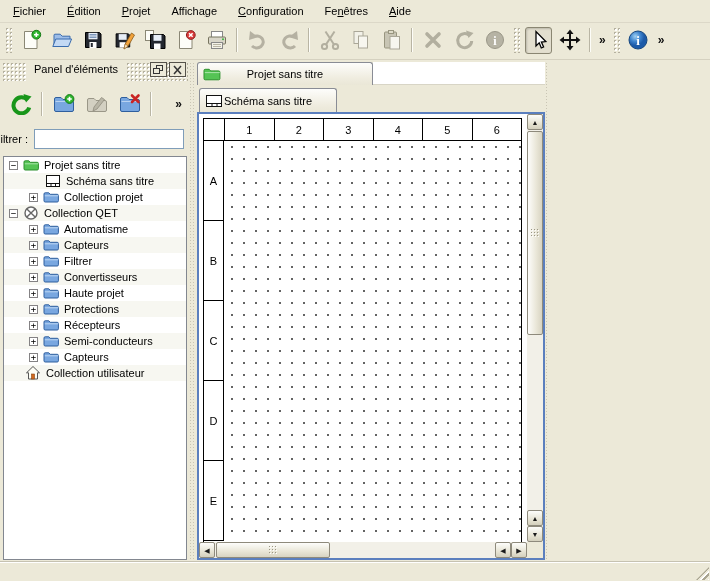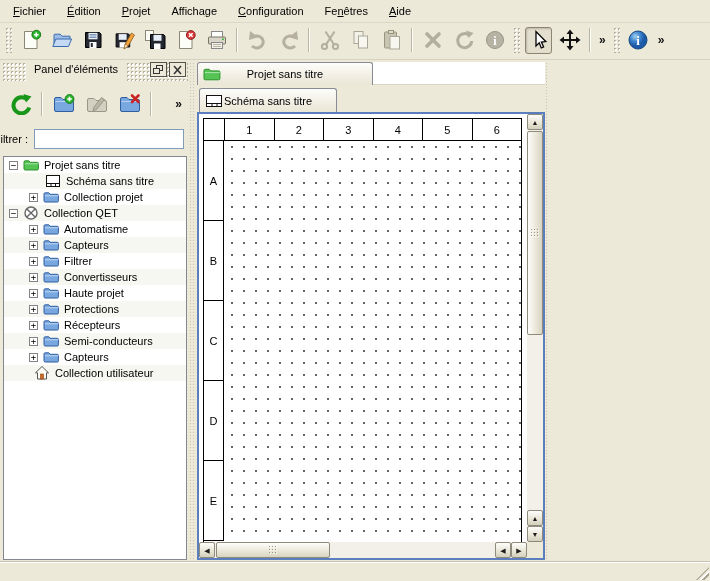--- a/index.html
+++ b/index.html
@@ -475,21 +475,21 @@
           <span class="tlabel">Semi-conducteurs</span>
         </div>
         <div class="tree-row" style="padding-left: 25px;">
           <span class="exp">+</span>
           <span class="ticon"><svg viewBox="0 0 16 16">
               <path d="M1 5 q0-1.2 1.2-1.2 h3.6 l1.4 1.5 h7 q1.2 0 1.2 1.2 v5.3 q0 1.2-1.2 1.2 h-12 q-1.2 0-1.2-1.2 z" fill="#79a7e0" stroke="#2f5f9e"></path>
               <path d="M1.8 6.8 h13.4" stroke="#bdd6f3"></path>
             </svg></span>
           <span class="tlabel">Capteurs</span>
         </div>
-        <div class="tree-row alt" style="padding-left: 14px;">
+        <div class="tree-row alt" style="padding-left: 5px;">
           <span class="exp-spacer"></span>
           <span class="ticon"><svg viewBox="0 0 16 16">
               <path d="M8 1.5 L1.5 7.8 h2 v6.2 h9 v-6.2 h2 z" fill="#fdfdf5" stroke="#555"></path>
               <rect x="6.5" y="9" width="3" height="5" fill="#d2691e" stroke="#8a4510" stroke-width="0.6"></rect>
             </svg></span>
           <span class="tlabel">Collection utilisateur</span>
         </div>
       </div>
   </div>
 

